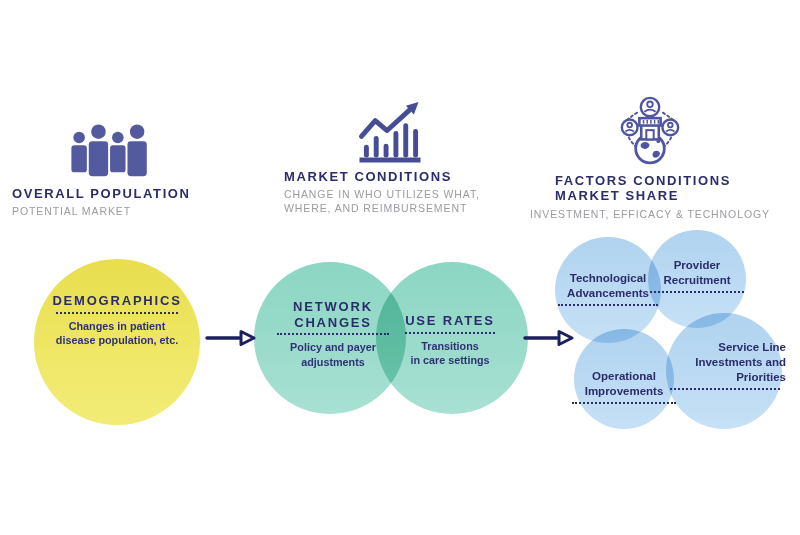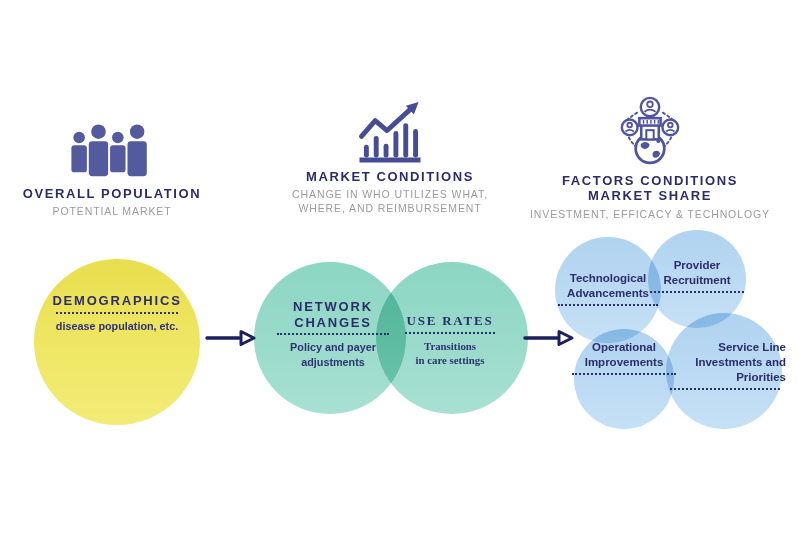--- a/index.html
+++ b/index.html
@@ -1,19 +1,19 @@
 <!DOCTYPE html>
 <html><head>
 <meta charset="utf-8">
 <style>
   html,body { margin:0; padding:0; background:#ffffff; font-family:"Liberation Sans",sans-serif; }
   .canvas { position:relative; width:800px; height:535px; background:#ffffff; overflow:hidden; }
 
   
-  .section { position:absolute; text-align:center; }
+  .section { position:absolute; }
   .icon-wrap { display:flex; justify-content:center; align-items:flex-end; }
   .sec-title { font-weight:bold; font-size:13px; letter-spacing:1.6px; color:#2B2D6B; line-height:1.18; margin-top:5px; }
   .sec-title .inner { display:block; margin:0 auto; }
   .sec-sub { font-size:10.5px; letter-spacing:0.9px; color:#9B9BA0; line-height:1.3; margin-top:4px; }
 
   #sec-population { left:12px;  top:123px; width:200px; }
   #sec-market     { left:284px; top:101px; width:212px; }
   #sec-factors    { left:530px; top:96px;  width:240px; }
   #sec-factors .sec-title .inner { max-width:190px; }
 
@@ -35,28 +35,28 @@
   .bubble-text { position:absolute; text-align:center; color:#2B2D6B; z-index:5; }
   .b-title { font-weight:bold; font-size:13px; letter-spacing:1.8px; line-height:1.2; color:#2B2D6B; margin:0 auto; }
   .dotline { border-bottom:2px dotted #2B2D6B; height:0; margin:3px auto 5px; }
   .b-body { font-size:10.8px; font-weight:bold; line-height:1.35; color:#2E3274; margin:0 auto; }
 
   #txt-demographics { left:37px;  top:293px; width:160px; }
   #txt-demographics .dotline { width:122px; }
   #txt-network { left:263px; top:299px; width:140px; }
   #txt-network .b-title { max-width:122px; }
   #txt-network .dotline { width:112px; }
-  #txt-userates { left:383px; top:313px; width:134px;font-family:Liberation Serif, serif; }
+  #txt-userates { left:383px; top:313px; width:134px; }
   #txt-userates .dotline { width:90px; }
 
   
   .factor-label { position:absolute; text-align:center; font-size:11.5px; font-weight:bold; color:#2B2D6B; line-height:1.3; z-index:5; }
   #lbl-tl { left:548px; top:271px; width:120px; } #lbl-tl .dotline { width:100px; }
   #lbl-tr { left:644px; top:258px; width:106px; } #lbl-tr .dotline { width:94px; }
-  #lbl-bl { left:564px; top:340px; width:120px; } #lbl-bl .dotline { width:104px; }
+  #lbl-bl { left:564px; top:369px; width:120px; } #lbl-bl .dotline { width:104px; }
   #lbl-br { left:664px; top:340px; width:122px;text-align:right; } #lbl-br .dotline { width:110px; }
 
   
   .flow-arrow { position:absolute; width:52px; height:20px; }
   #arrow-1 { left:205px; top:328px; }
   #arrow-2 { left:523px; top:328px; }
 </style>
 </head>
 <body>
 
@@ -156,20 +156,21 @@
   <div class="circle c-teal" id="circle-userates"></div>
   <div class="circle c-blue" id="circle-f-tl"></div>
   <div class="circle c-blue" id="circle-f-tr"></div>
   <div class="circle c-blue" id="circle-f-bl"></div>
   <div class="circle c-blue" id="circle-f-br"></div>
 
   <div class="bubble-text" id="txt-demographics">
     <div class="b-title">DEMOGRAPHICS</div>
     <div class="dotline"></div>
     <div class="b-body">
+      <div>Changes in patient</div>
       <div>disease population, etc.</div>
     </div>
   </div>
 
   <div class="bubble-text" id="txt-network">
     <div class="b-title">NETWORK CHANGES</div>
     <div class="dotline"></div>
     <div class="b-body">
       <div>Policy and payer</div>
       <div>adjustments</div>

